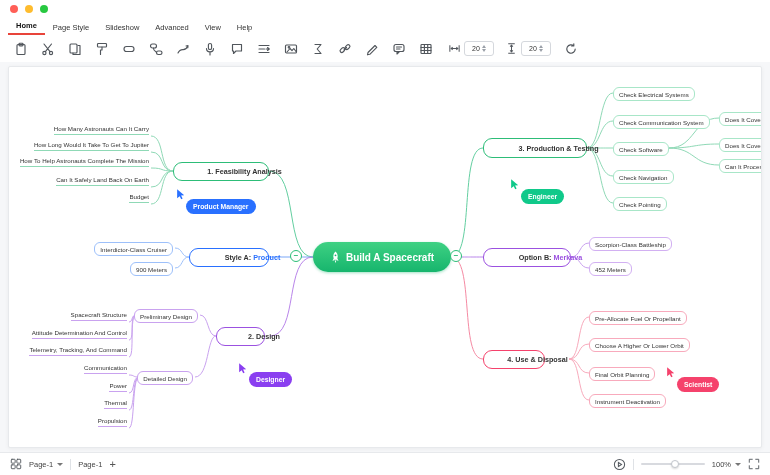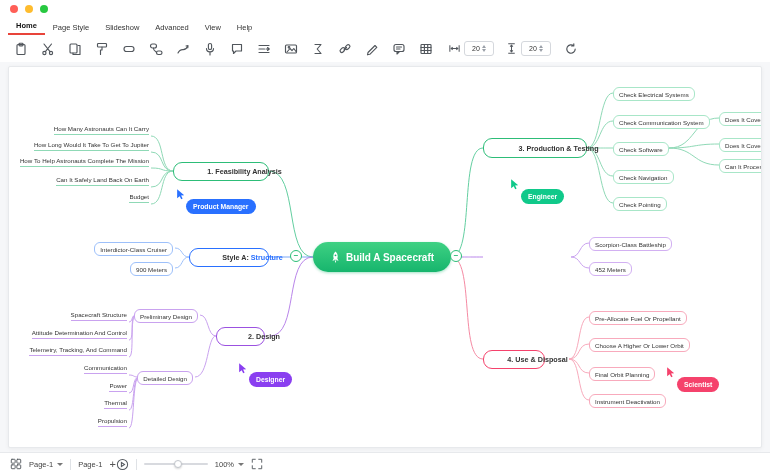--- a/index.html
+++ b/index.html
@@ -39,21 +39,21 @@
   .branch { height:19px; background:#fff; border:1.3px solid; border-radius:9px; font-size:7.2px; font-weight:bold;
     color:#333; display:flex; align-items:center; justify-content:center;padding-left:47px; }
   .leafbox { background:#fff; border:1px solid; border-radius:6px; font-size:6.2px; color:#333; padding:2.5px 5px; }
   .uleaf { font-size:6.2px; color:#333; padding-bottom:2px; border-bottom:1.4px solid; }
   .tag { height:15px; line-height:15px; border-radius:8px; padding:0 7px; color:#fff; font-size:6.8px; font-weight:bold; }
   .collapse { width:12px; height:12px; border-radius:50%; background:#fff; border:1.2px solid #2dbd78; color:#2dbd78;
     font-size:8px; line-height:9px; text-align:center; font-weight:bold; }
   .cursor { position:absolute; }
 
   
-  .statusbar { height:23px; display:flex; align-items:center; justify-content:flex-start; padding:0 10px;
+  .statusbar { height:23px; display:flex; align-items:center; justify-content:space-between; padding:0 10px;
     background:#fff; border-top:1px solid #e7e9ec; color:#444; font-size:7.5px; }
   .sb-group { display:flex; align-items:center; gap:7px; }
   .sb-divider { width:1px; height:11px; background:#dfe2e6; }
   .statusbar svg { stroke:#565b61; fill:none; stroke-width:1.1; stroke-linecap:round; }
   .chev { width:0; height:0; border-left:3px solid transparent; border-right:3px solid transparent; border-top:3.5px solid #777; }
   .slider-track { position:relative; width:64px; height:2px; background:#d8dadf; border-radius:1px; }
   .slider-thumb { position:absolute; left:30px; top:-3px; width:8px; height:8px; border-radius:50%; background:#fff;
     border:1px solid #c2c6cc; box-shadow:0 1px 2px rgba(0,0,0,.15); }
 </style>
 </head>
@@ -290,21 +290,21 @@
       </svg>
     <div class="node tag" style="left:177px; top:132px; background:#2970ff;">Product Manager</div>
     <div class="node uleaf" style="right:612px; top:58px;  border-color:#8fd9b6;">How Many Astronauts Can It Carry</div>
     <div class="node uleaf" style="right:612px; top:74px;  border-color:#8fd9b6;">How Long Would It Take To Get To Jupiter</div>
     <div class="node uleaf" style="right:612px; top:90px;  border-color:#8fd9b6;">How To Help Astronauts Complete The Mission</div>
     <div class="node uleaf" style="right:612px; top:109px; border-color:#8fd9b6;">Can It Safely Land Back On Earth</div>
     <div class="node uleaf" style="right:612px; top:126px; border-color:#8fd9b6;">Budget</div>
 
     <div class="node branch" style="left:180px; top:181px; width:80px; border-color:#2970ff;">
       <span style="white-space:pre;">Style A: </span>
-      <span style="color:#2970ff;">Structure</span>
+      <span style="color:#2970ff;">Product</span>
     </div>
     <div class="node leafbox" style="right:588px; top:175px; border-color:#9dc0fa;">Interdictor-Class Cruiser</div>
     <div class="node leafbox" style="right:588px; top:195px; border-color:#9dc0fa;">900 Meters</div>
 
     <div class="node branch" style="left:207px; top:260px; width:38px; border-color:#9b51e0;">
       <span>2. Design</span>
     </div>
     <svg class="cursor" style="left:227px; top:295px;" width="11" height="12" viewBox="0 0 14 14">
         <path fill="#8a3ff0" d="M4,1 V12.5 L7.2,9.8 L9.2,13.6 L11,12.7 L9,9 L13,8.6 Z"></path>
       </svg>
@@ -328,20 +328,24 @@
     <div class="node tag" style="left:512px; top:122px; background:#10c98a;">Engineer</div>
     <div class="node leafbox" style="left:604px; top:20px;  border-color:#a8e6c8;">Check Electrical Systems</div>
     <div class="node leafbox" style="left:604px; top:48px;  border-color:#a8e6c8;">Check Communication System</div>
     <div class="node leafbox" style="left:604px; top:75px;  border-color:#a8e6c8;">Check Software</div>
     <div class="node leafbox" style="left:604px; top:103px; border-color:#a8e6c8;">Check Navigation</div>
     <div class="node leafbox" style="left:604px; top:130px; border-color:#a8e6c8;">Check Pointing</div>
     <div class="node leafbox" style="left:710px; top:45px; width:60px; border-color:#a8e6c8;">Does It Cover All ...</div>
     <div class="node leafbox" style="left:710px; top:71px; width:60px; border-color:#a8e6c8;">Does It Cover All ...</div>
     <div class="node leafbox" style="left:710px; top:92px; width:60px; border-color:#a8e6c8;">Can It Process In...</div>
 
+    <div class="node branch" style="left:474px; top:181px; width:88px; border-color:#9b51e0;">
+      <span style="white-space:pre;">Option B: </span>
+      <span style="color:#9b51e0;">Merkava</span>
+    </div>
     <div class="node leafbox" style="left:580px; top:170px; border-color:#d2b0f2;">Scorpion-Class Battleship</div>
     <div class="node leafbox" style="left:580px; top:195px; border-color:#d2b0f2;">452 Meters</div>
 
     <div class="node branch" style="left:474px; top:283px; width:62px; border-color:#f5426c;">
       <span>4. Use &amp; Disposal</span>
     </div>
     <svg class="cursor" style="left:655px; top:299px;" width="11" height="12" viewBox="0 0 14 14">
         <path fill="#f5426c" d="M4,1 V12.5 L7.2,9.8 L9.2,13.6 L11,12.7 L9,9 L13,8.6 Z"></path>
       </svg>
     <div class="node tag" style="left:668px; top:310px; background:#f5426c;">Scientist</div>

